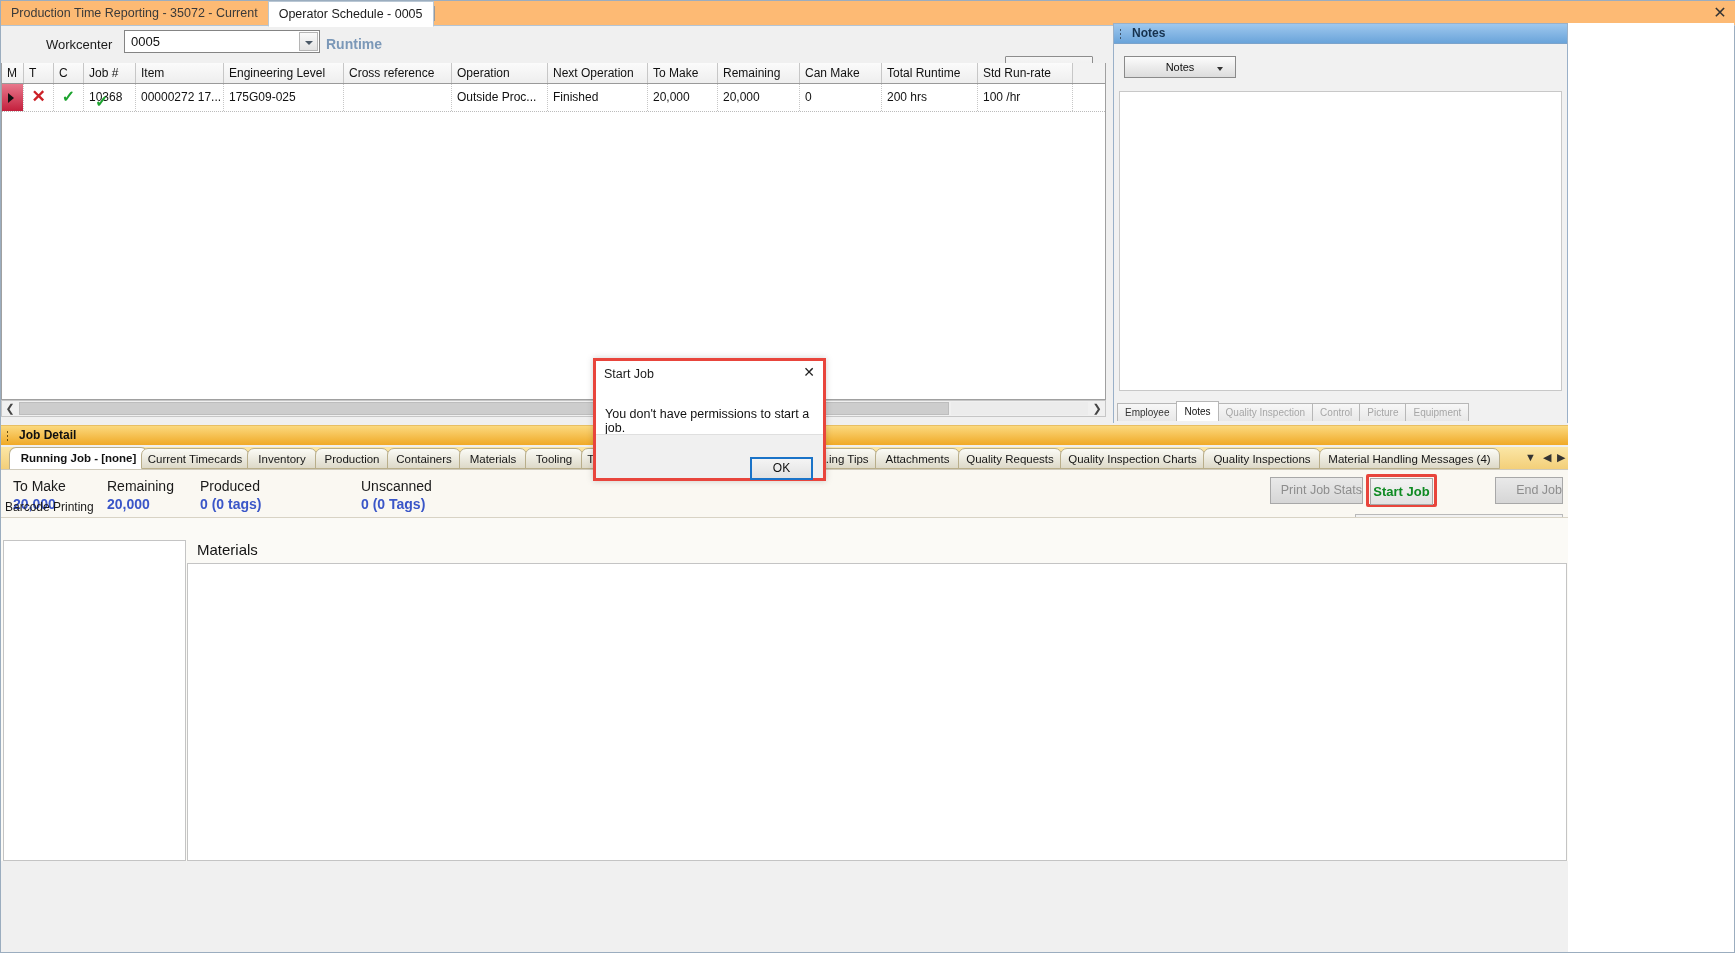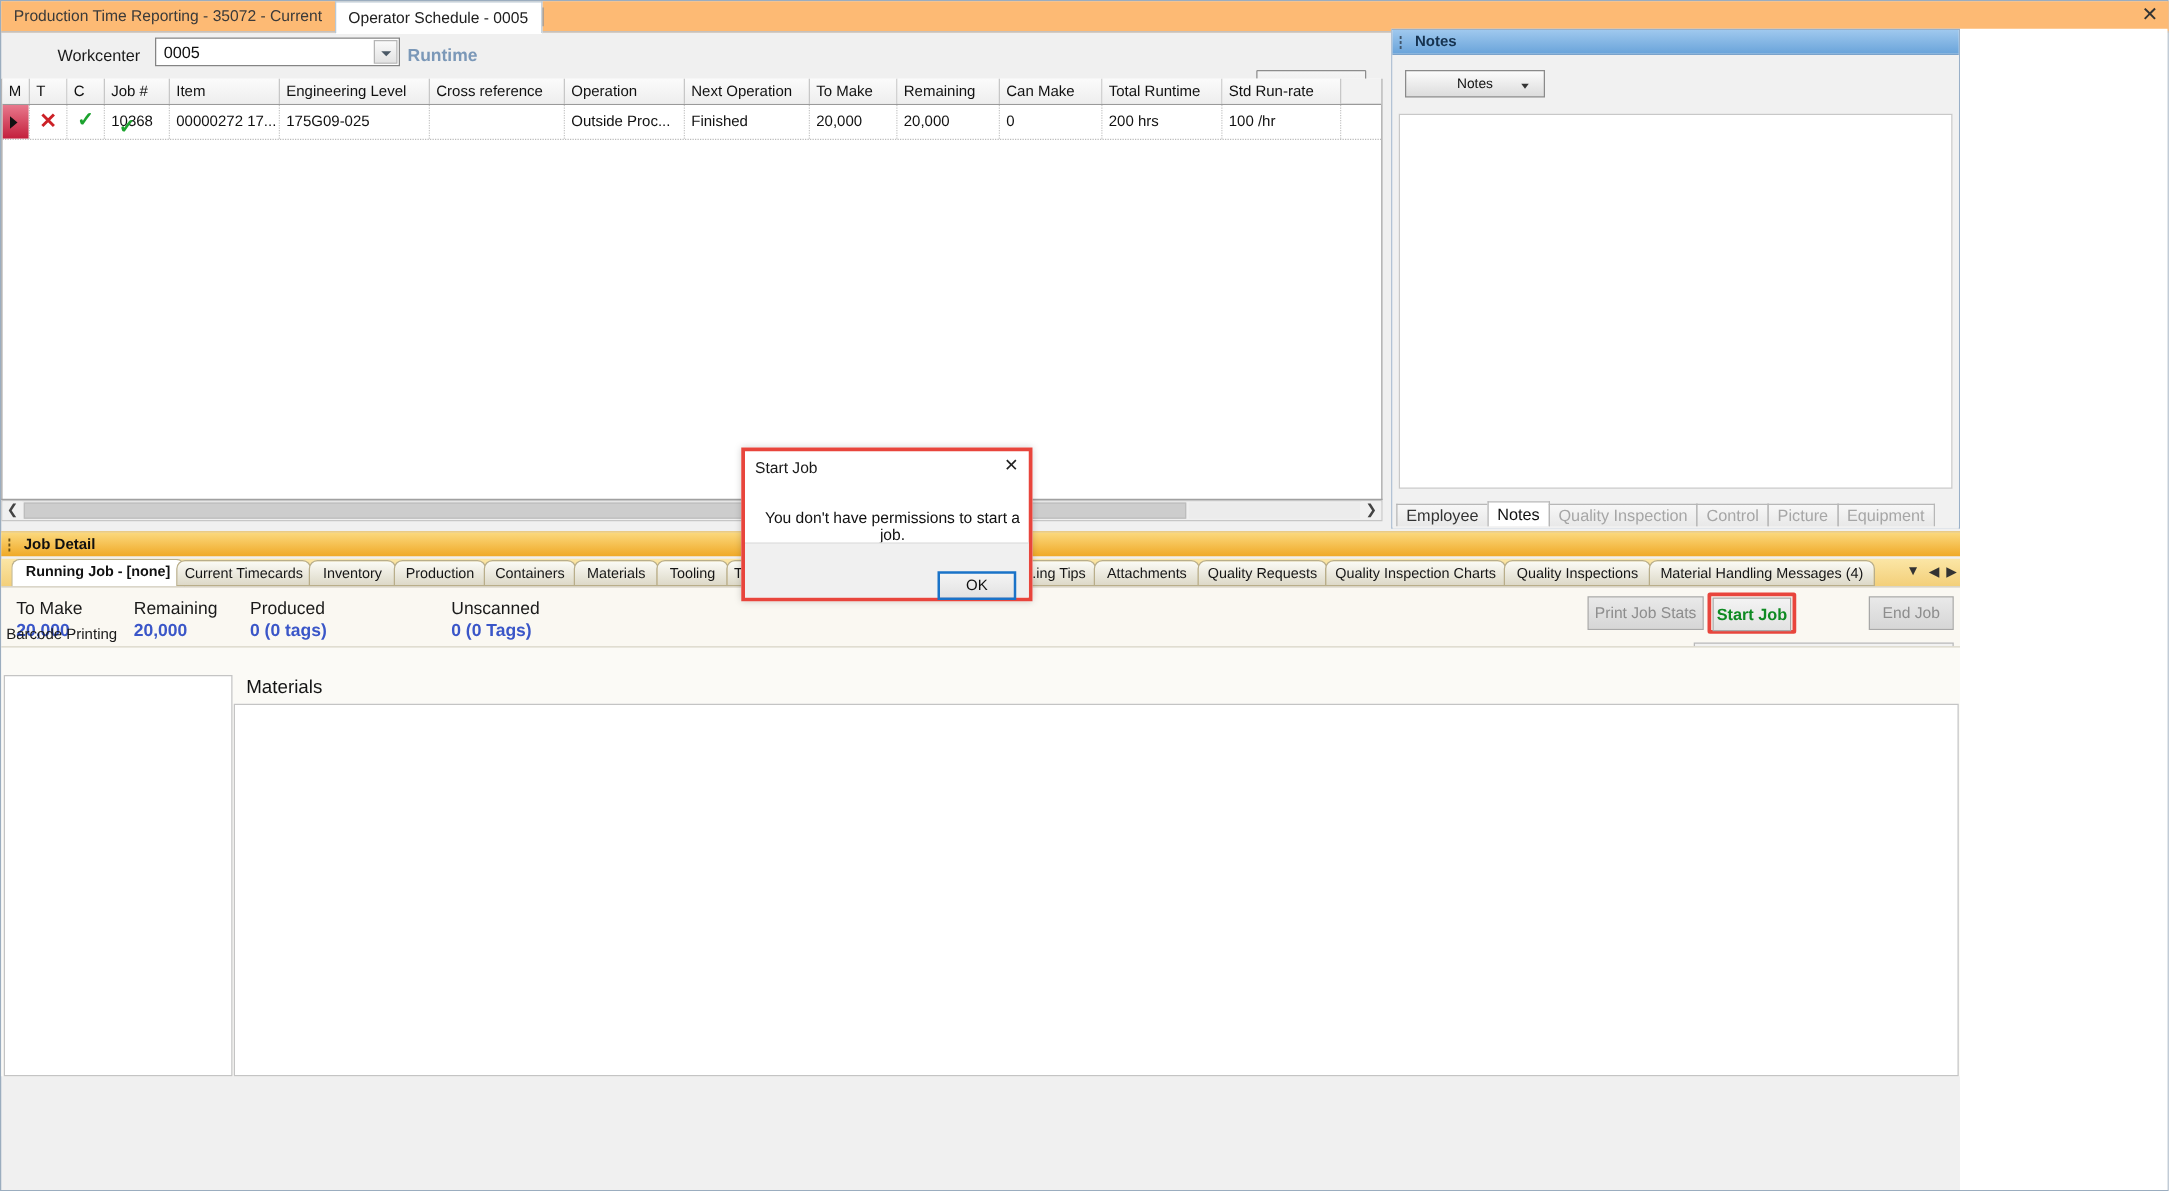--- a/index.html
+++ b/index.html
@@ -156,21 +156,21 @@
     content:""; position:absolute; right:12px; top:10px;
     border-left:3.5px solid transparent; border-right:3.5px solid transparent;
     border-top:4px solid #333;
   }
   .notes-area {
     position:absolute; left:5px; top:47px; right:5px; bottom:32px;
     background:#ffffff; border:1px solid #c8c8c8;
   }
   .notes-tabs {
     position:absolute; left:3px; bottom:4px; height:18px;
-    font-size:13px;
+    font-size:10px;
     margin-top:19px;
   }
   .ntab {
     display:inline-block; height:18px; line-height:17px; padding:0 7px;
     border:1px solid #b7b7b7; border-bottom:none; margin-right:-1px;
     background: linear-gradient(#f7f7f7,#e8e8e8);
     color:#333; cursor:pointer; vertical-align:bottom;
   }
   .ntab.active { background:#ffffff; color:#111; height:20px; line-height:19px; }
   .ntab.disabled { color:#a6a6a6; }
@@ -210,21 +210,21 @@
 
   
   .stats {
     position:absolute; left:0; top:468px; width:1568px; height:48px;
     background:#faf8f2; border-top:1px solid #cfcabb;
   }
   .stat { position:absolute; top:8px; }
   .stat .k { font-size:14px; color:#1a1a1a; }
   .stat .v { font-size:14px; font-weight:bold; color:#3a56c8; margin-top:2px; }
   .btn-flat {
-    position:absolute; height:27px; line-height:25px; text-align:center;
+    position:absolute; height:27px; line-height:25px; text-align:right;
     font-size:12.5px; border:1px solid #a8a8a8;
     background: linear-gradient(#e9e9e9,#d6d6d6);
     color:#8d8d8d; cursor:pointer;
   }
   .btn-start {
     position:absolute; height:27px; line-height:25px; text-align:center;
     font-size:13px; font-weight:bold; color:#0e8a22;
     background: linear-gradient(#f3f3f3,#e2e2e2);
     border:1px solid #a8a8a8; cursor:pointer;
   }
@@ -271,21 +271,21 @@
   }
   .dlg-title {
     position:absolute; left:8px; top:6px; font-size:12.5px; color:#1a1a1a;
   }
   .dlg-close {
     position:absolute; right:4px; top:3px; width:20px; height:18px;
     text-align:center; line-height:17px; font-size:14px; color:#222;
     cursor:pointer;
   }
   .dlg-msg {
-    position:absolute; left:9px; top:46px; font-size:12.5px; color:#111;text-align:center;
+    position:absolute; left:9px; top:46px; font-size:12.5px; color:#111;
   }
   .dlg-foot {
     position:absolute; left:0; right:0; bottom:0; height:44px;
     background:#f0f0f0; border-top:1px solid #dfdfdf;
   }
   .dlg-ok {
     position:absolute; right:10px; top:22px; width:63px; height:23px;
     background: linear-gradient(#f4f4f4,#e2e2e2);
     border:2px solid #1a73c8;
     font-size:12px; color:#101010; text-align:center; line-height:19px;

